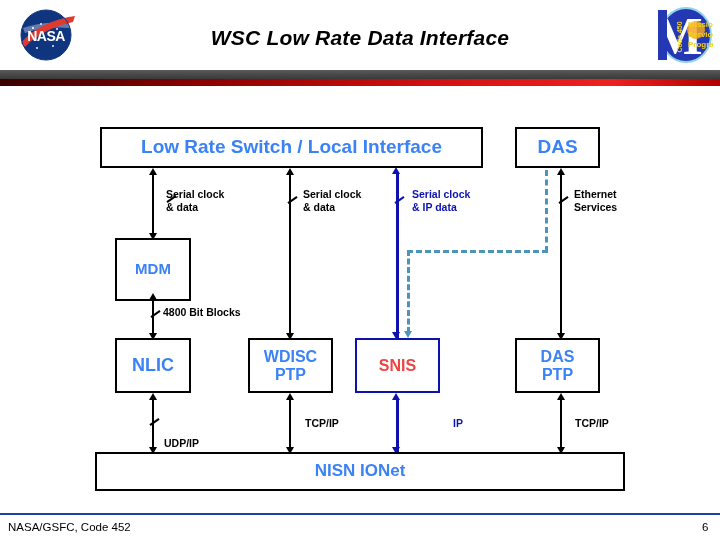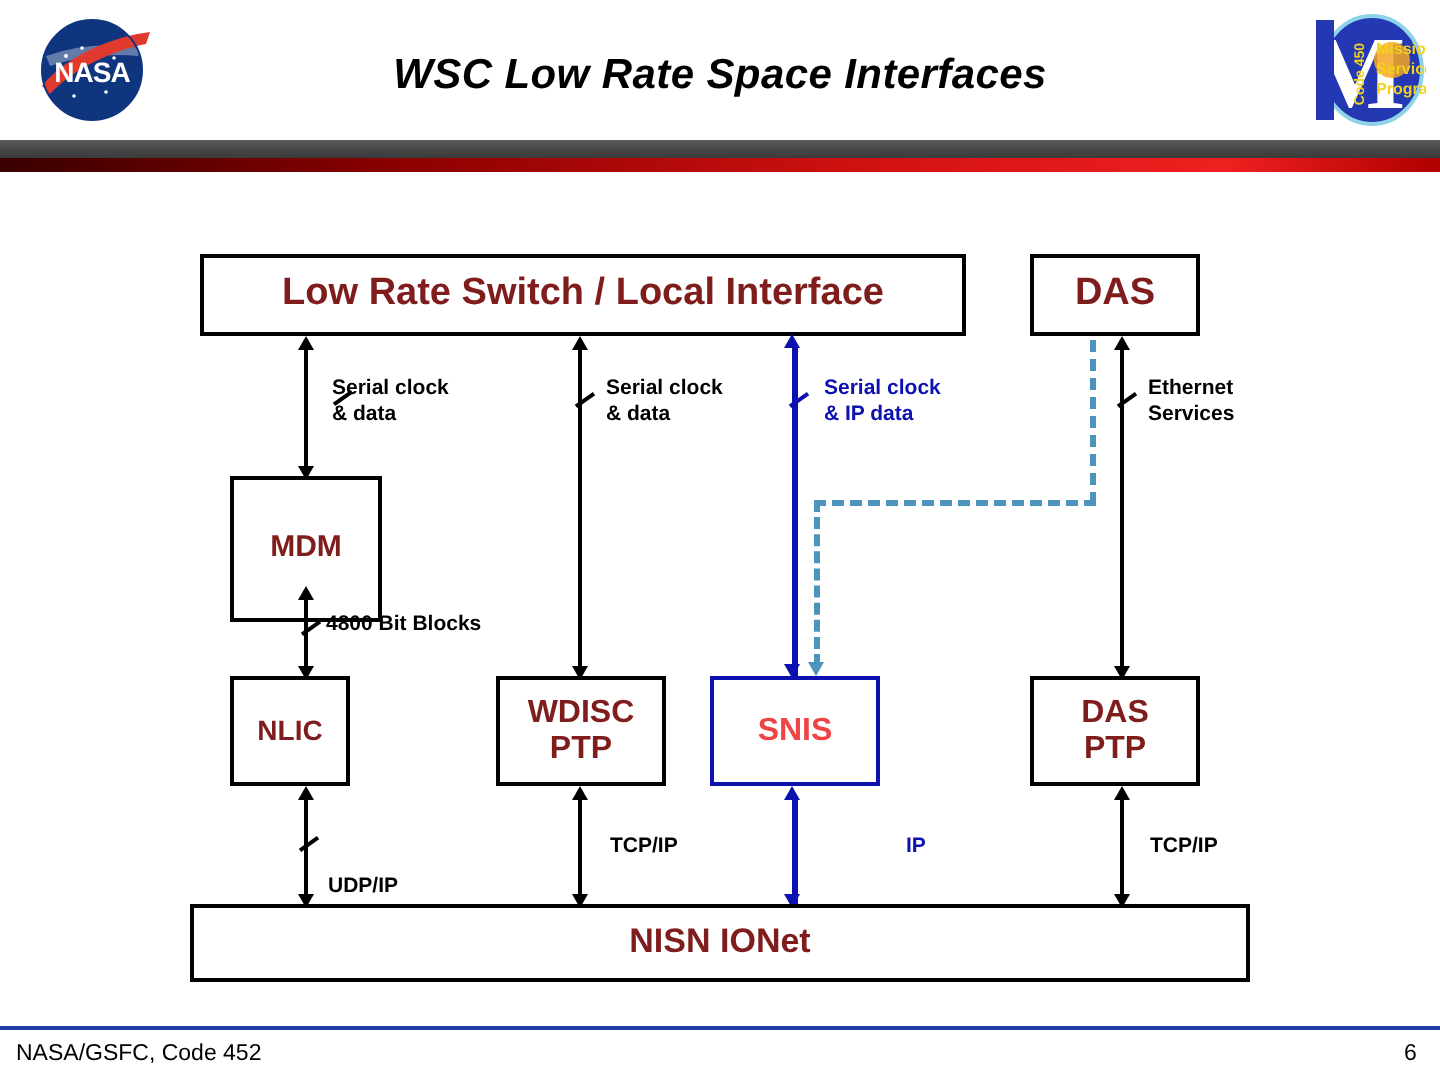--- a/index.html
+++ b/index.html
@@ -36,30 +36,30 @@
   .msp-logo{position:absolute;left:655px;top:4px;width:58px;height:62px;}
 
   
   .box{
     position:absolute;
     border:2px solid #000000;
     background:#ffffff;
     box-sizing:border-box;
     display:flex;align-items:center;justify-content:center;
     text-align:center;
-    color:#7f1d1d;
+    color:#3b82f6;
     font-weight:bold;
     line-height:1.1;
   }
   .box.blue{border-color:#0d11b0;color:#ef4444;}
 
   #box-lrs{left:100px;top:127px;width:383px;height:41px;font-size:19px;}
   #box-das{left:515px;top:127px;width:85px;height:41px;font-size:19px;}
-  #box-mdm{left:115px;top:238px;width:76px;height:73px;font-size:15px;}
-  #box-nlic{left:115px;top:338px;width:60px;height:55px;font-size:14px;}
+  #box-mdm{left:115px;top:238px;width:76px;height:63px;font-size:15px;}
+  #box-nlic{left:115px;top:338px;width:76px;height:55px;font-size:18px;}
   #box-wdisc{left:248px;top:338px;width:85px;height:55px;font-size:16px;}
   #box-snis{left:355px;top:338px;width:85px;height:55px;font-size:16px;}
   #box-dasptp{left:515px;top:338px;width:85px;height:55px;font-size:16px;}
   #box-nisn{left:95px;top:452px;width:530px;height:39px;font-size:17px;}
 
   
   .vline{position:absolute;width:0;border-left:2px solid #000000;}
   .vline.blue{border-left-color:#0d11b0;border-left-width:3px;}
   .dash-v{position:absolute;width:0;border-left:3px dashed #4d94bd;}
   .dash-h{position:absolute;height:0;border-top:3px dashed #4d94bd;}
@@ -120,21 +120,21 @@
     <ellipse cx="31" cy="31" rx="25" ry="27" fill="none" stroke="#8fd3e8" stroke-width="2"></ellipse>
     <text x="23" y="50" font-family="'Liberation Serif',serif" font-size="52" font-weight="bold" fill="#ffffff" text-anchor="middle">M</text>
     <rect x="3" y="6" width="9" height="50" fill="#2438b4"></rect>
     <text x="8" y="52" font-family="'Liberation Sans',sans-serif" font-size="7" font-weight="bold" fill="#f2d21a" text-anchor="middle" transform="rotate(-90 8 33)">Code 450</text>
     <circle cx="41" cy="26" r="9" fill="#f5a623" opacity="0.85"></circle>
     <text x="33" y="23" font-family="'Liberation Sans',sans-serif" font-size="8" font-weight="bold" fill="#f2d21a">Mission</text>
     <text x="33" y="33" font-family="'Liberation Sans',sans-serif" font-size="8" font-weight="bold" fill="#f2d21a">Services</text>
     <text x="33" y="43" font-family="'Liberation Sans',sans-serif" font-size="8" font-weight="bold" fill="#f2d21a">Program</text>
   </svg>
 
-  <div class="title">WSC Low Rate Space Interfaces</div>
+  <div class="title">WSC Low Rate Data Interface</div>
   <div class="bar-gray"></div>
   <div class="bar-red"></div>
 
   <div class="box" id="box-lrs">Low Rate Switch / Local Interface</div>
   <div class="box" id="box-das">DAS</div>
 
   <div class="vline" style="left:152px;top:173px;height:65px;"></div>
   <div class="arr arr-up" style="left:149px;top:168px;"></div>
   <div class="arr arr-dn" style="left:149px;top:233px;"></div>
   <div class="slash" style="left:166px;top:198px;"></div>

